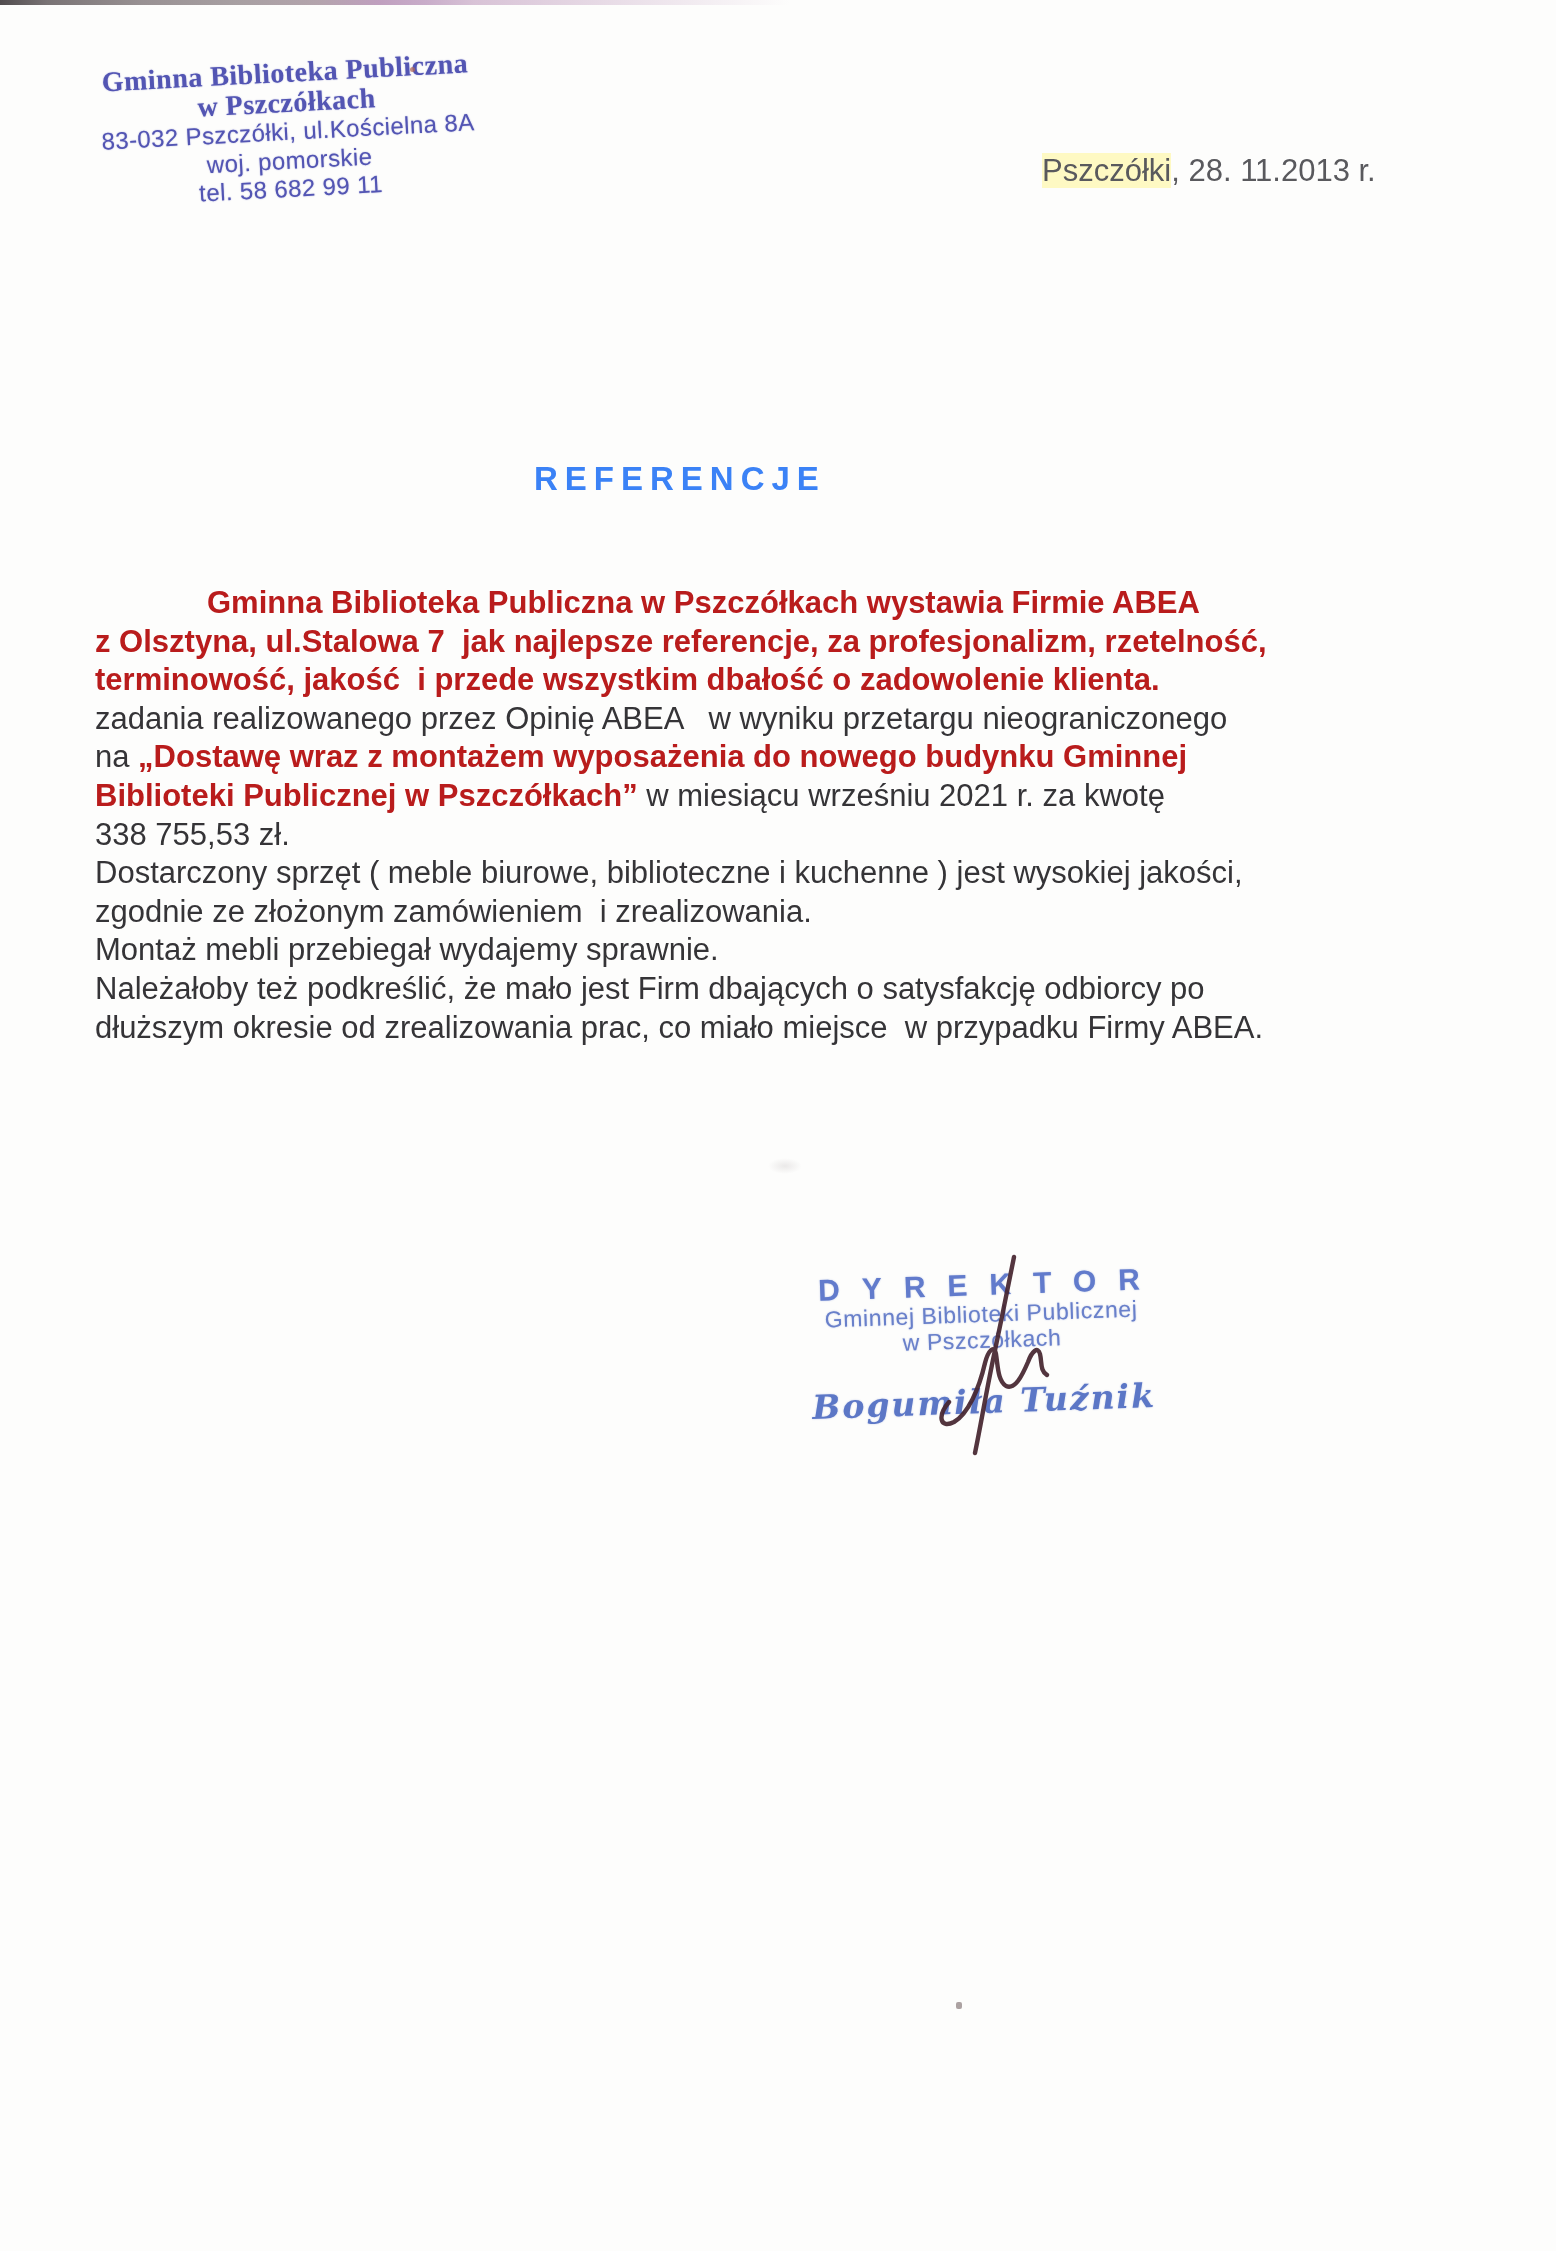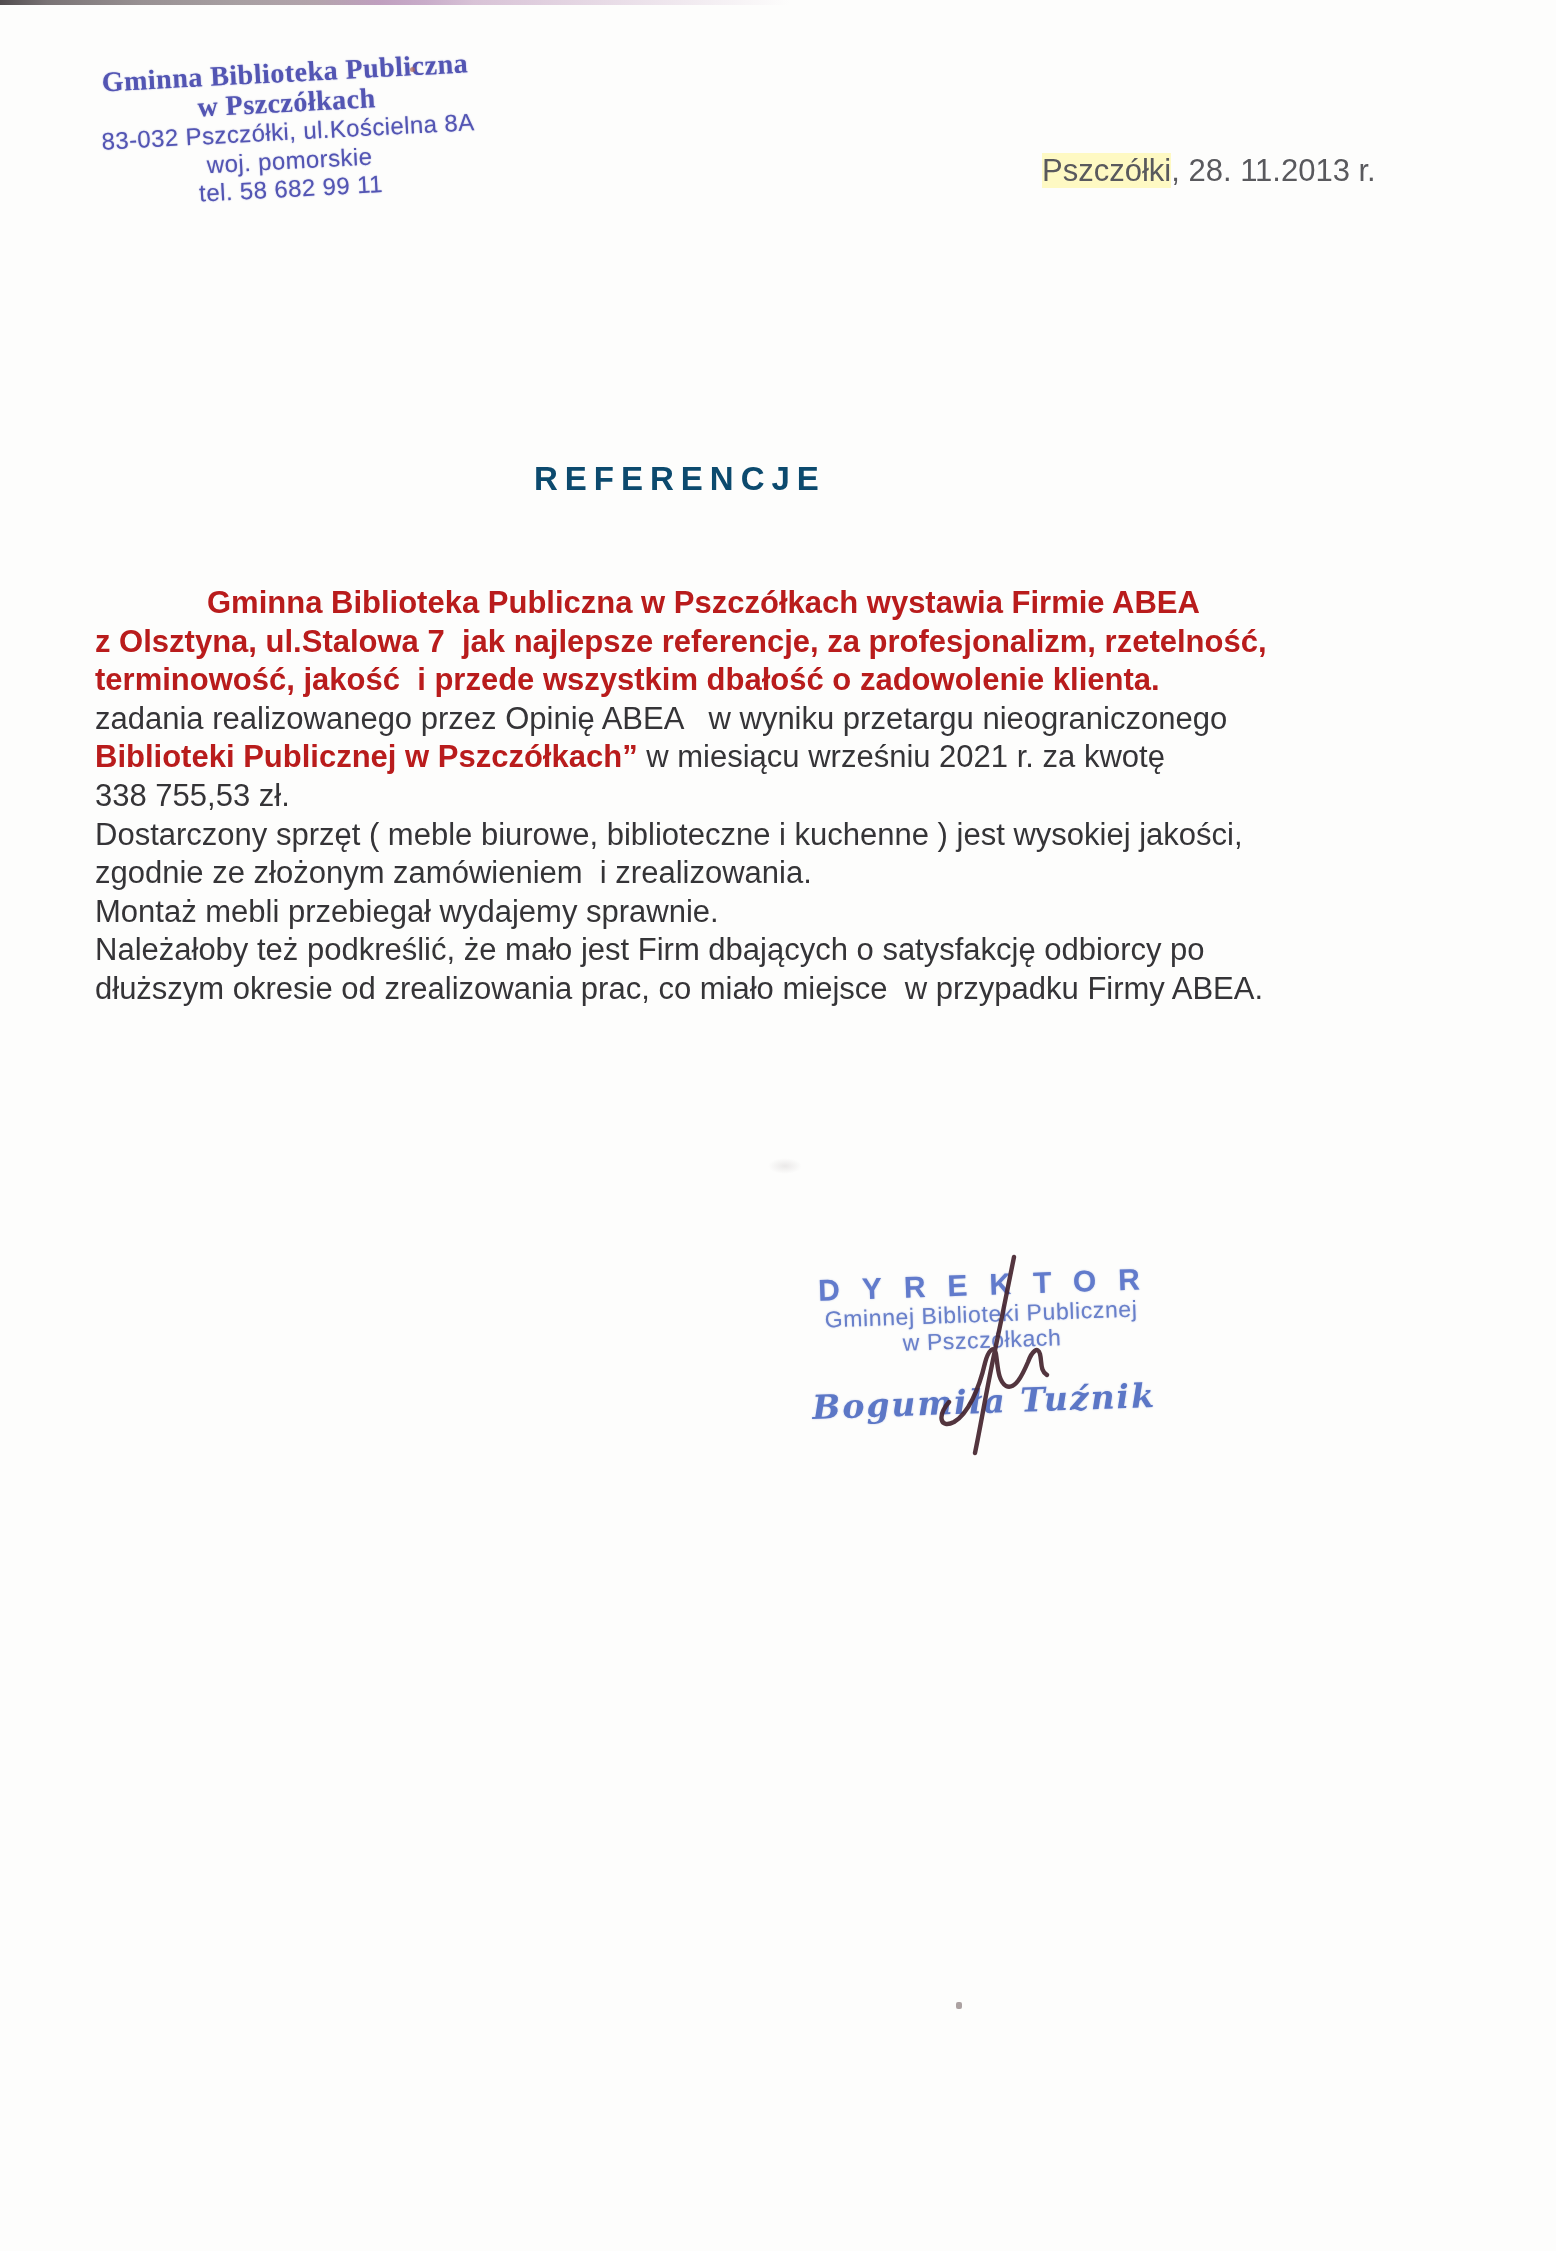--- a/index.html
+++ b/index.html
@@ -64,21 +64,21 @@
   .date-place { background: #fef9c3; }
 
   
   .doc-title {
     position: absolute;
     left: 534px; top: 460px;
     margin: 0;
     font-size: 33px;
     font-weight: 700;
     letter-spacing: 7px;
-    color: #0c4a6e;
+    color: #3b82f6;
   }
 
   
   .body-text {
     position: absolute;
     left: 95px; top: 584px;
     width: 1400px;
     font-size: 31px;
     line-height: 38.6px;
     color: #353437;
@@ -146,20 +146,21 @@
 
   <div class="date-line"><span class="date-place">Pszczółki</span><span>, 28. 11.2013 r.</span></div>
 
   <h1 class="doc-title">REFERENCJE</h1>
 
   <div class="body-text">
       <div class="body-line indent"><span class="b">Gminna Biblioteka Publiczna w Pszczółkach wystawia Firmie ABEA</span></div>
       <div class="body-line"><span class="b">z Olsztyna, ul.Stalowa 7  jak najlepsze referencje, za profesjonalizm, rzetelność,</span></div>
       <div class="body-line"><span class="b">terminowość, jakość  i przede wszystkim dbałość o zadowolenie klienta.</span></div>
       <div class="body-line"><span>zadania realizowanego przez Opinię ABEA   w wyniku przetargu nieograniczonego</span></div>
+      <div class="body-line"><span>na </span><span class="b">„Dostawę wraz z montażem wyposażenia do nowego budynku Gminnej</span></div>
       <div class="body-line"><span class="b">Biblioteki Publicznej w Pszczółkach”</span><span> w miesiącu wrześniu 2021 r. za kwotę</span></div>
       <div class="body-line"><span>338 755,53 zł.</span></div>
       <div class="body-line"><span>Dostarczony sprzęt ( meble biurowe, biblioteczne i kuchenne ) jest wysokiej jakości,</span></div>
       <div class="body-line"><span>zgodnie ze złożonym zamówieniem  i zrealizowania.</span></div>
       <div class="body-line"><span>Montaż mebli przebiegał wydajemy sprawnie.</span></div>
       <div class="body-line"><span>Należałoby też podkreślić, że mało jest Firm dbających o satysfakcję odbiorcy po</span></div>
       <div class="body-line"><span>dłuższym okresie od zrealizowania prac, co miało miejsce  w przypadku Firmy ABEA.</span></div>
     </div>
 
   <div class="sig-stamp">

